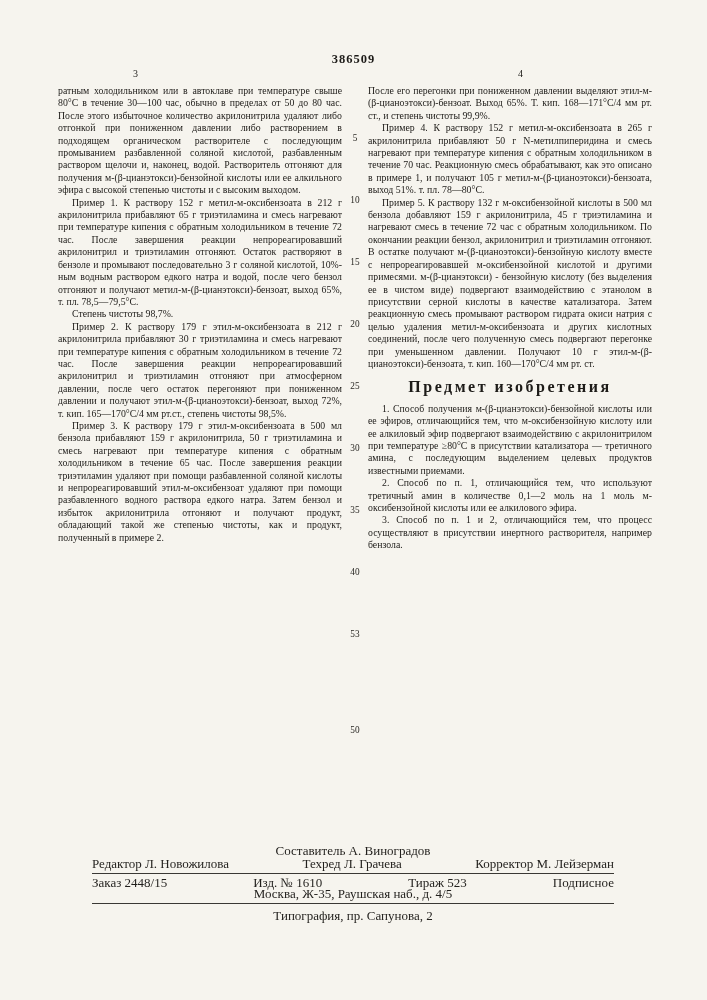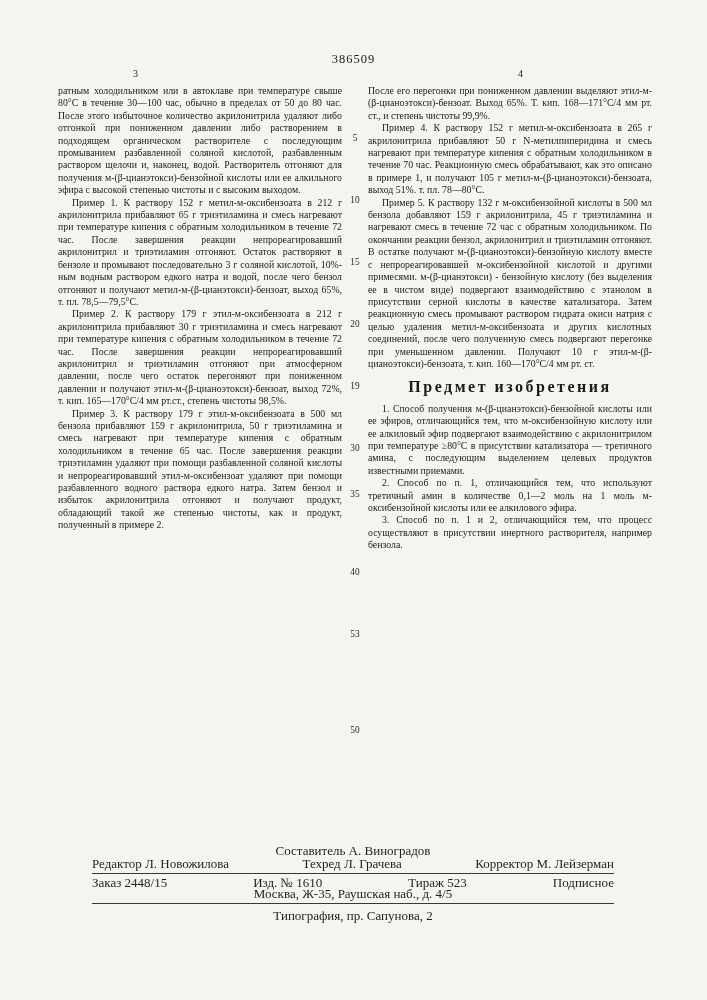--- a/index.html
+++ b/index.html
@@ -5,21 +5,21 @@
   * { margin:0; padding:0; box-sizing:border-box; }
   html,body { background:#9a9a9a; }
   body { font-family:"Liberation Serif","DejaVu Serif",serif; }
   .page {
     position:relative; width:707px; height:1000px; margin:0 auto;
     background:#f6f4ee; color:#1d1b18; overflow:hidden;
     box-shadow:0 0 6px rgba(0,0,0,.4);
   }
   .patent-number {
     position:absolute; top:52px; left:0; right:0; text-align:center;
-    font-size:12.5px; font-weight:normal; letter-spacing:1px;
+    font-size:12.5px; font-weight:bold; letter-spacing:1px;
   }
   .col-num { position:absolute; top:68px; font-size:10px; }
   .col-num.left  { left:133px; }
   .col-num.right { left:518px; }
   .text-block {
     position:absolute; top:85px; left:58px; width:594px;
     display:flex; align-items:flex-start;
   }
   .column {
     width:284px; font-size:9.8px; line-height:12.4px;
@@ -58,32 +58,33 @@
   <div class="patent-number">386509</div>
 
   <div class="col-num left">3</div>
   <div class="col-num right">4</div>
 
   <div class="text-block">
 
     <div class="column">
       <p class="para no-indent">ратным холодильником или в автоклаве при температуре свыше 80°С в течение 30—100 час, обычно в пределах от 50 до 80 час. После этого избыточное количество акрилонитрила удаляют либо отгонкой при пониженном давлении либо растворением в подходящем органическом растворителе с последующим промыванием разбавленной соляной кислотой, разбавленным раствором щелочи и, наконец, водой. Растворитель отгоняют для получения м-(β-цианэтокси)-бензойной кислоты или ее алкильного эфира с высокой степенью чистоты и с высоким выходом.</p>
       <p class="para">Пример 1. К раствору 152 г метил-м-оксибензоата в 212 г акрилонитрила прибавляют 65 г триэтиламина и смесь нагревают при температуре кипения с обратным холодильником в течение 72 час. После завершения реакции непрореагировавший акрилонитрил и триэтиламин отгоняют. Остаток растворяют в бензоле и промывают последовательно 3 г соляной кислотой, 10%-ным водным раствором едкого натра и водой, после чего бензол отгоняют и получают метил-м-(β-цианэтокси)-бензоат, выход 65%, т. пл. 78,5—79,5°С.</p>
+      <p class="para">Степень чистоты 98,7%.</p>
       <p class="para">Пример 2. К раствору 179 г этил-м-оксибензоата в 212 г акрилонитрила прибавляют 30 г триэтиламина и смесь нагревают при температуре кипения с обратным холодильником в течение 72 час. После завершения реакции непрореагировавший акрилонитрил и триэтиламин отгоняют при атмосферном давлении, после чего остаток перегоняют при пониженном давлении и получают этил-м-(β-цианоэтокси)-бензоат, выход 72%, т. кип. 165—170°С/4 мм рт.ст., степень чистоты 98,5%.</p>
       <p class="para">Пример 3. К раствору 179 г этил-м-оксибензоата в 500 мл бензола прибавляют 159 г акрилонитрила, 50 г триэтиламина и смесь нагревают при температуре кипения с обратным холодильником в течение 65 час. После завершения реакции триэтиламин удаляют при помощи разбавленной соляной кислоты и непрореагировавший этил-м-оксибензоат удаляют при помощи разбавленного водного раствора едкого натра. Затем бензол и избыток акрилонитрила отгоняют и получают продукт, обладающий такой же степенью чистоты, как и продукт, полученный в примере 2.</p>
     </div>
 
     <div class="gutter">
       <span class="line-no" style="top:48px">5</span>
       <span class="line-no" style="top:110px">10</span>
       <span class="line-no" style="top:172px">15</span>
       <span class="line-no" style="top:234px">20</span>
-      <span class="line-no" style="top:296px">19</span>
+      <span class="line-no" style="top:296px">25</span>
       <span class="line-no" style="top:358px">30</span>
-      <span class="line-no" style="top:404px">35</span>
+      <span class="line-no" style="top:420px">35</span>
       <span class="line-no" style="top:482px">40</span>
       <span class="line-no" style="top:544px">53</span>
       <span class="line-no" style="top:640px">50</span>
     </div>
 
     <div class="column">
       <p class="para no-indent">После его перегонки при пониженном давлении выделяют этил-м-(β-цианоэтокси)-бензоат. Выход 65%. Т. кип. 168—171°С/4 мм рт. ст., и степень чистоты 99,9%.</p>
       <p class="para">Пример 4. К раствору 152 г метил-м-оксибензоата в 265 г акрилонитрила прибавляют 50 г N-метилпиперидина и смесь нагревают при температуре кипения с обратным холодильником в течение 70 час. Реакционную смесь обрабатывают, как это описано в примере 1, и получают 105 г метил-м-(β-цианоэтокси)-бензоата, выход 51%. т. пл. 78—80°С.</p>
       <p class="para">Пример 5. К раствору 132 г м-оксибензойной кислоты в 500 мл бензола добавляют 159 г акрилонитрила, 45 г триэтиламина и нагревают смесь в течение 72 час с обратным холодильником. По окончании реакции бензол, акрилонитрил и триэтиламин отгоняют. В остатке получают м-(β-цианоэтокси)-бензойную кислоту вместе с непрореагировавшей м-оксибензойной кислотой и другими примесями. м-(β-цианэтокси) - бензойную кислоту (без выделения ее в чистом виде) подвергают взаимодействию с этанолом в присутствии серной кислоты в качестве катализатора. Затем реакционную смесь промывают раствором гидрата окиси натрия с целью удаления метил-м-оксибензоата и других кислотных соединений, после чего полученную смесь подвергают перегонке при уменьшенном давлении. Получают 10 г этил-м-(β-цианоэтокси)-бензоата, т. кип. 160—170°С/4 мм рт. ст.</p>
 

